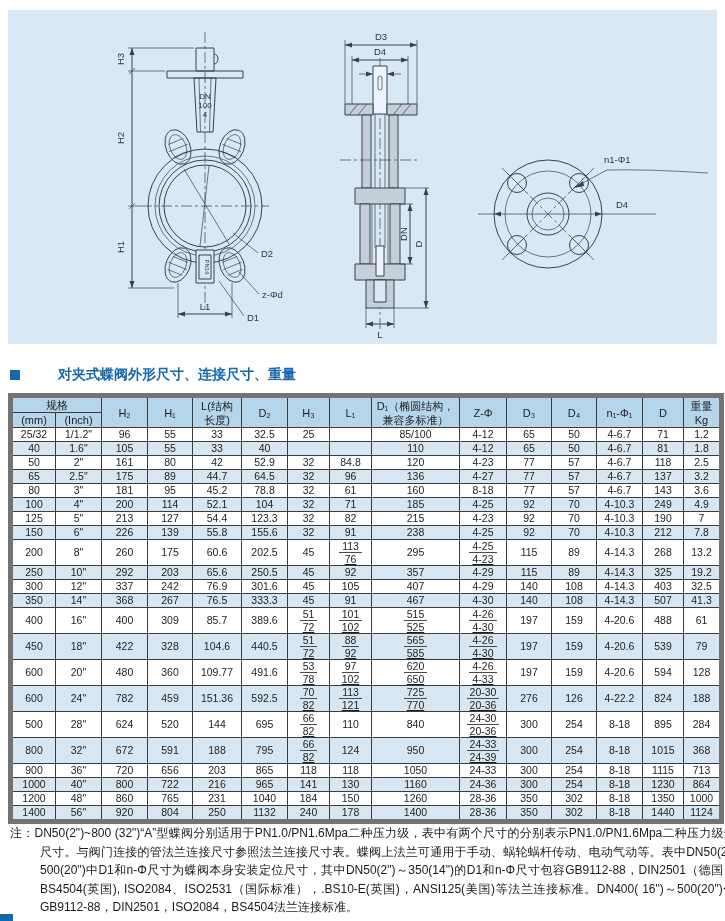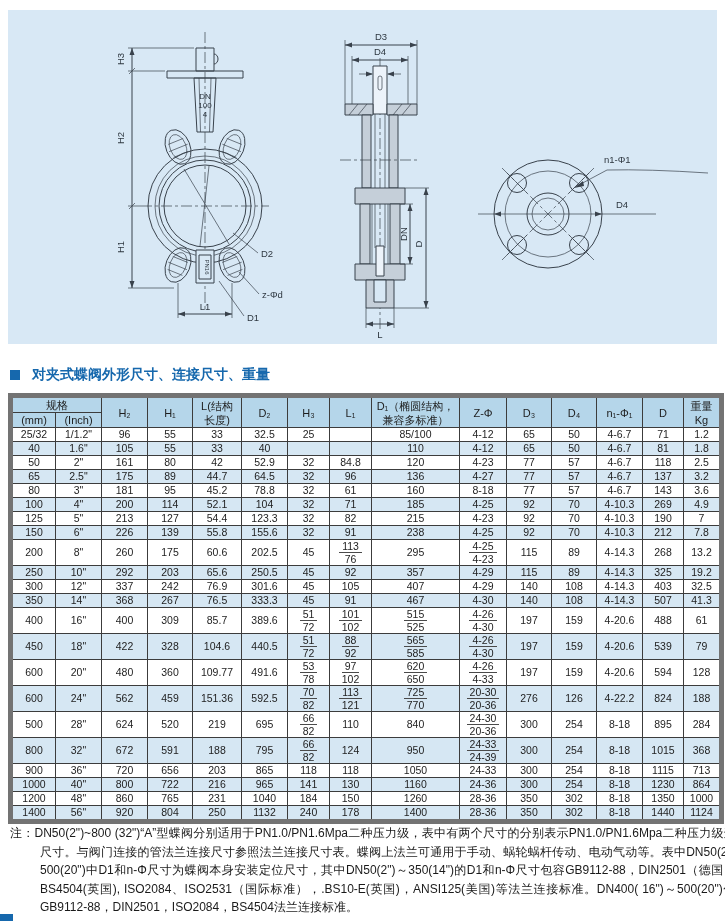--- a/index.html
+++ b/index.html
@@ -14,31 +14,31 @@
   .hatch{fill:#c5cfd9;stroke:#39424c;stroke-width:1;}
   .fillbg{fill:#d8e8f5;stroke:#39424c;stroke-width:1;}
   .fillwt{fill:#ecf3fa;stroke:#39424c;stroke-width:1;}
   .arr{fill:#39424c;stroke:none;}
   svg text{fill:#2e3740;stroke:none;font-family:"Liberation Sans","DejaVu Sans",sans-serif;}
   .dimtxt{font-size:9.5px;}
   .smalltxt{font-size:8px;}
   .tinytxt{font-size:6px;}
 
   .section-title{position:absolute;left:10px;top:366px;display:flex;align-items:center;
-                 font-size:14px;font-weight:bold;color:#1668ad;}
+                 font-size:14px;font-weight:bold;color:#1668ad;gap:26px;}
   .bullet{display:inline-block;width:10px;height:10px;background:#1668ad;margin-right:12px;}
 
   table.dims{position:absolute;left:8px;top:393px;width:710px;border-collapse:collapse;
              table-layout:fixed;font-size:10.5px;border:5px solid #737373;}
   table.dims th,table.dims td{border:1px solid #3c3c3c;text-align:center;vertical-align:middle;
              padding:0;line-height:13px;font-weight:normal;overflow:hidden;white-space:nowrap;}
   table.dims thead th{background:#b5d6ea;line-height:14px;font-size:11px;}
   table.dims tbody td{height:13px;background:#ffffff;}
   table.dims tbody tr.alt td{background:#d6e7f3;}
-  td.stack div{line-height:12px;}
+  td.stack div{line-height:12px;text-decoration:underline;}
   td.stack .ovr{display:inline-block;border-bottom:1px solid #4a4a4a;padding:0 3px;line-height:12px;}
 
   .note{position:absolute;left:10px;top:824px;width:708px;margin:0;font-size:12px;
         line-height:18.5px;color:#1a1a1a;padding-left:30px;text-indent:-30px;text-align:justify;}
   .corner-mark{position:absolute;left:0;top:914px;width:13px;height:7px;background:#1668ad;}
 </style>
 </head>
 <body>
 
 <div class="page">
@@ -376,21 +376,21 @@
           <td>114</td>
           <td>52.1</td>
           <td>104</td>
           <td>32</td>
           <td>71</td>
           <td>185</td>
           <td>4-25</td>
           <td>92</td>
           <td>70</td>
           <td>4-10.3</td>
-          <td>269</td>
+          <td>249</td>
           <td>4.9</td>
         </tr>
         <tr>
           <td>125</td>
           <td>5"</td>
           <td>213</td>
           <td>127</td>
           <td>54.4</td>
           <td>123.3</td>
           <td>32</td>
@@ -577,21 +577,21 @@
           </td>
           <td>197</td>
           <td>159</td>
           <td>4-20.6</td>
           <td>594</td>
           <td>128</td>
         </tr>
         <tr class="alt">
           <td>600</td>
           <td>24"</td>
-          <td>562</td>
+          <td>782</td>
           <td>459</td>
           <td>151.36</td>
           <td>592.5</td>
           <td class="stack">
             <div><span class="ovr">70</span></div>
             <div>82</div>
           </td>
           <td class="stack">
             <div><span class="ovr">113</span></div>
             <div>121</div>
@@ -608,21 +608,21 @@
           <td>126</td>
           <td>4-22.2</td>
           <td>824</td>
           <td>188</td>
         </tr>
         <tr>
           <td>500</td>
           <td>28"</td>
           <td>624</td>
           <td>520</td>
-          <td>219</td>
+          <td>144</td>
           <td>695</td>
           <td class="stack">
             <div><span class="ovr">66</span></div>
             <div>82</div>
           </td>
           <td>110</td>
           <td>840</td>
           <td class="stack">
             <div><span class="ovr">24-30</span></div>
             <div>20-36</div>

